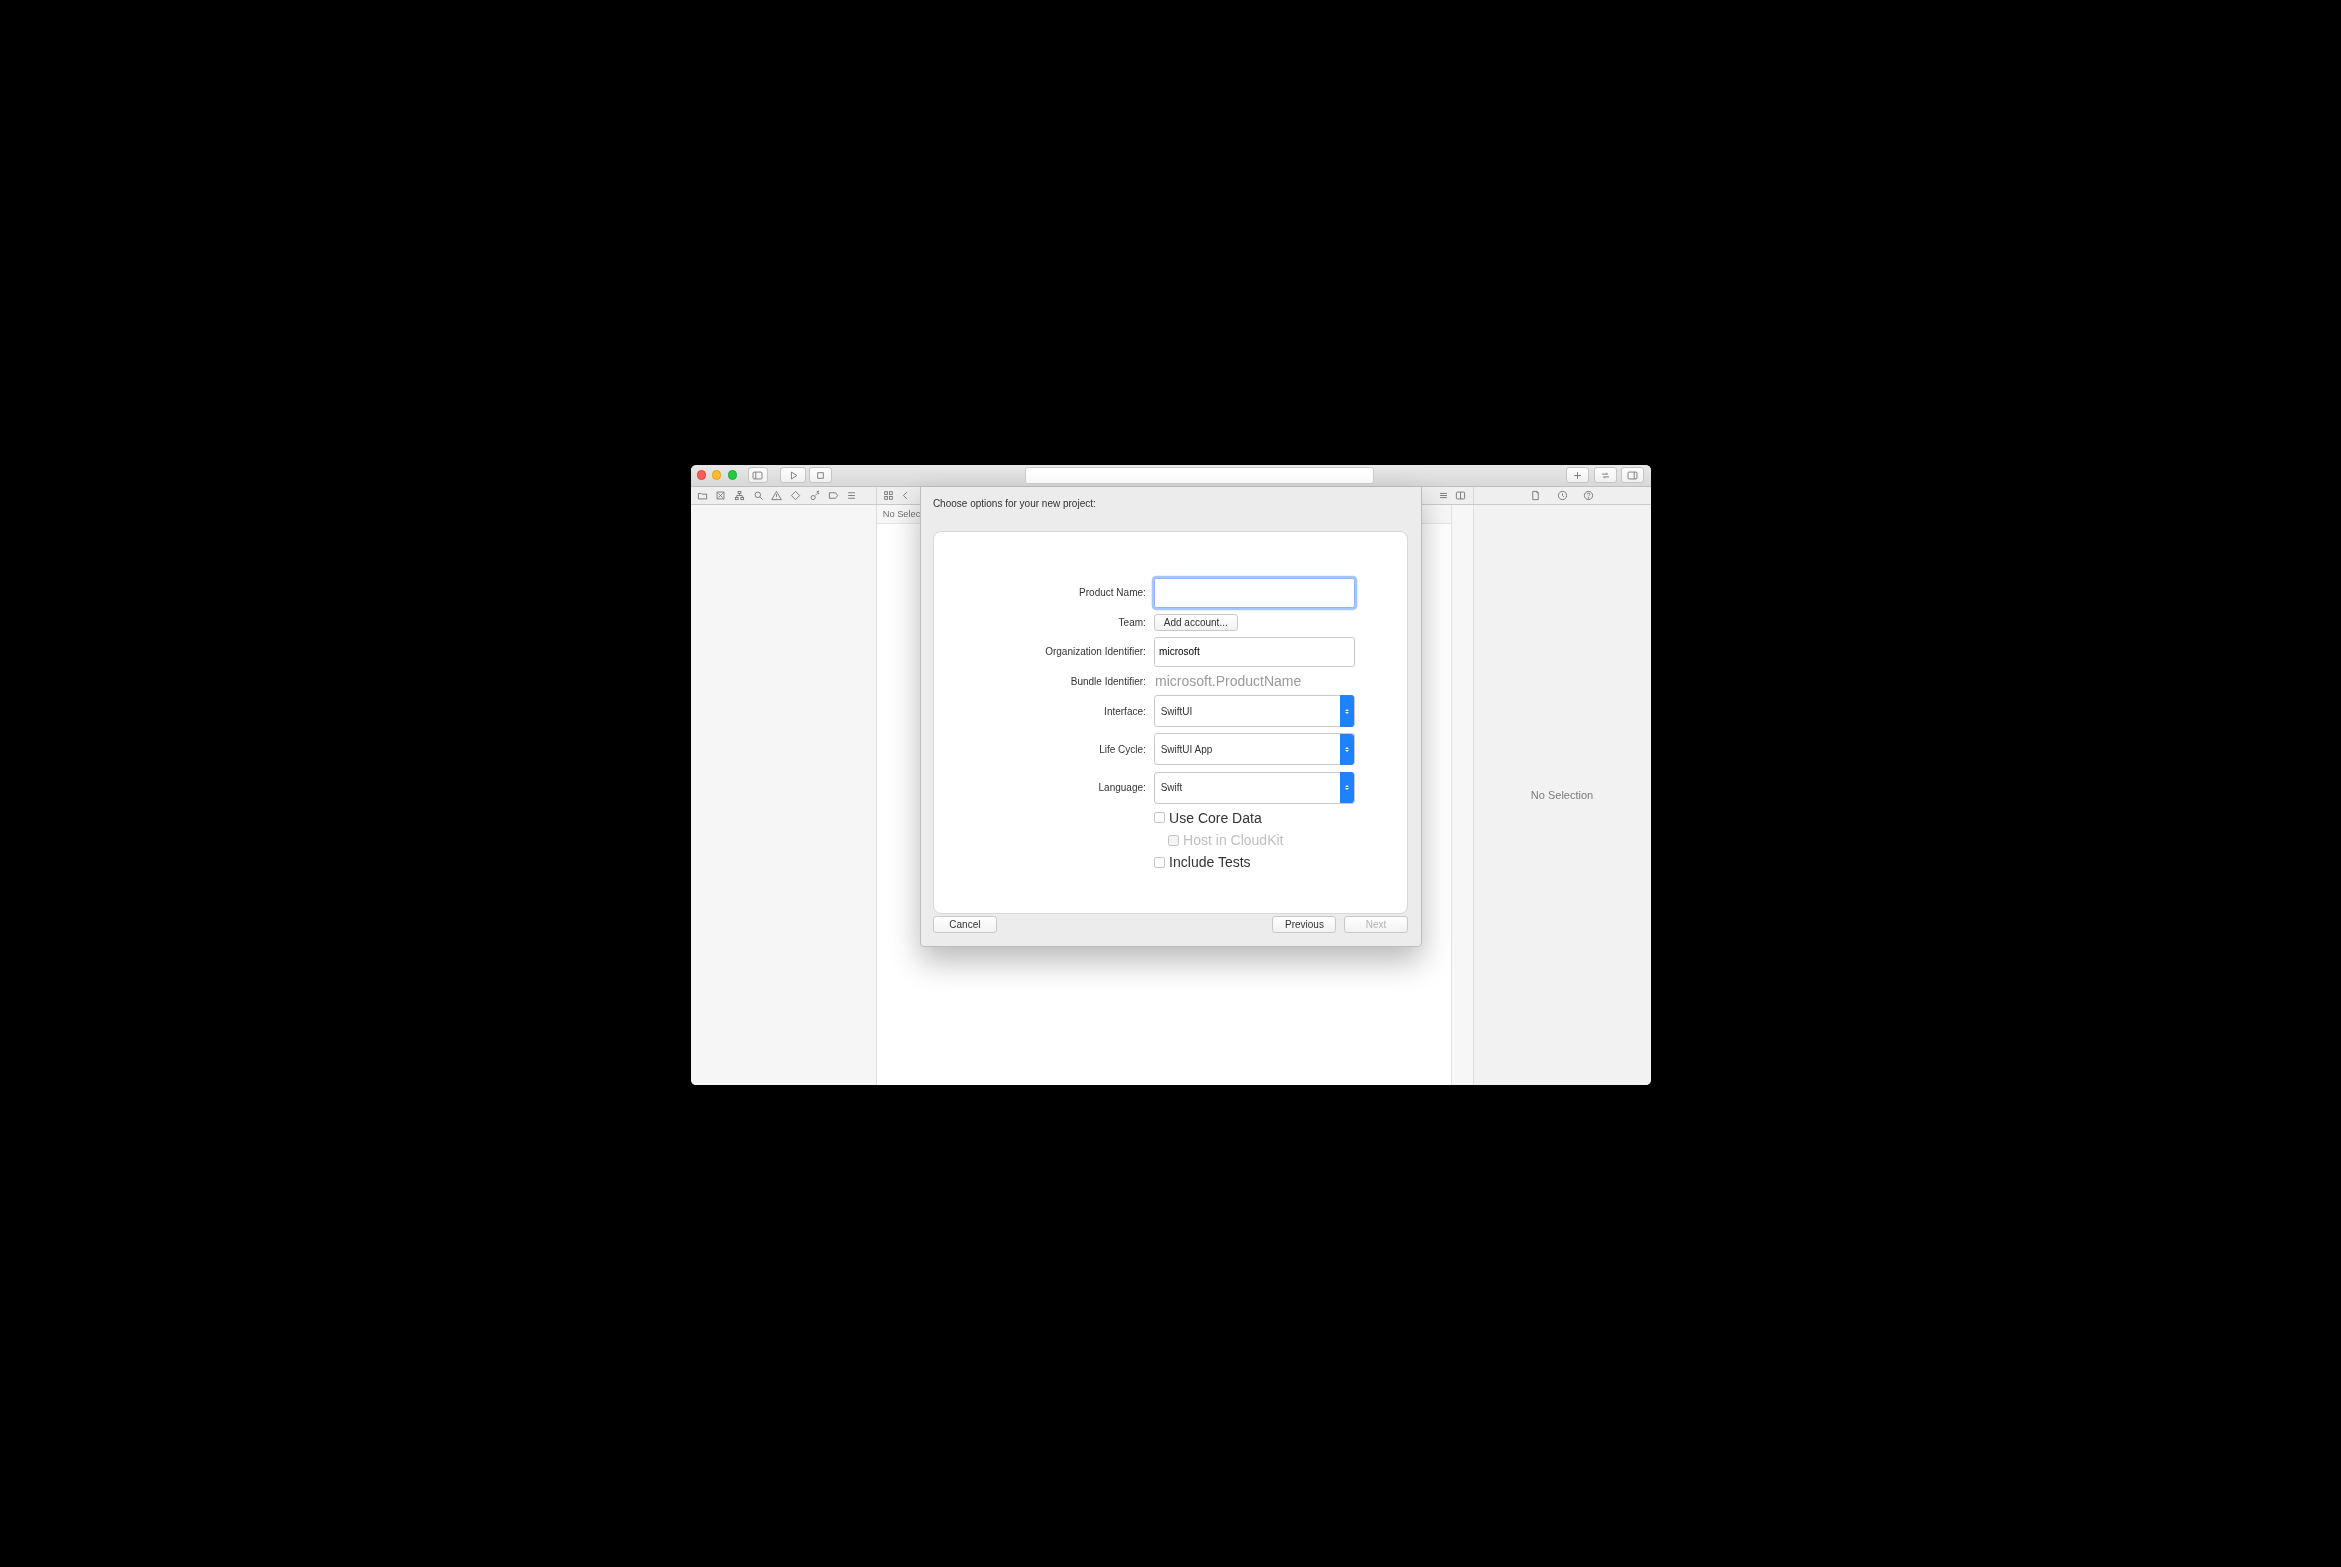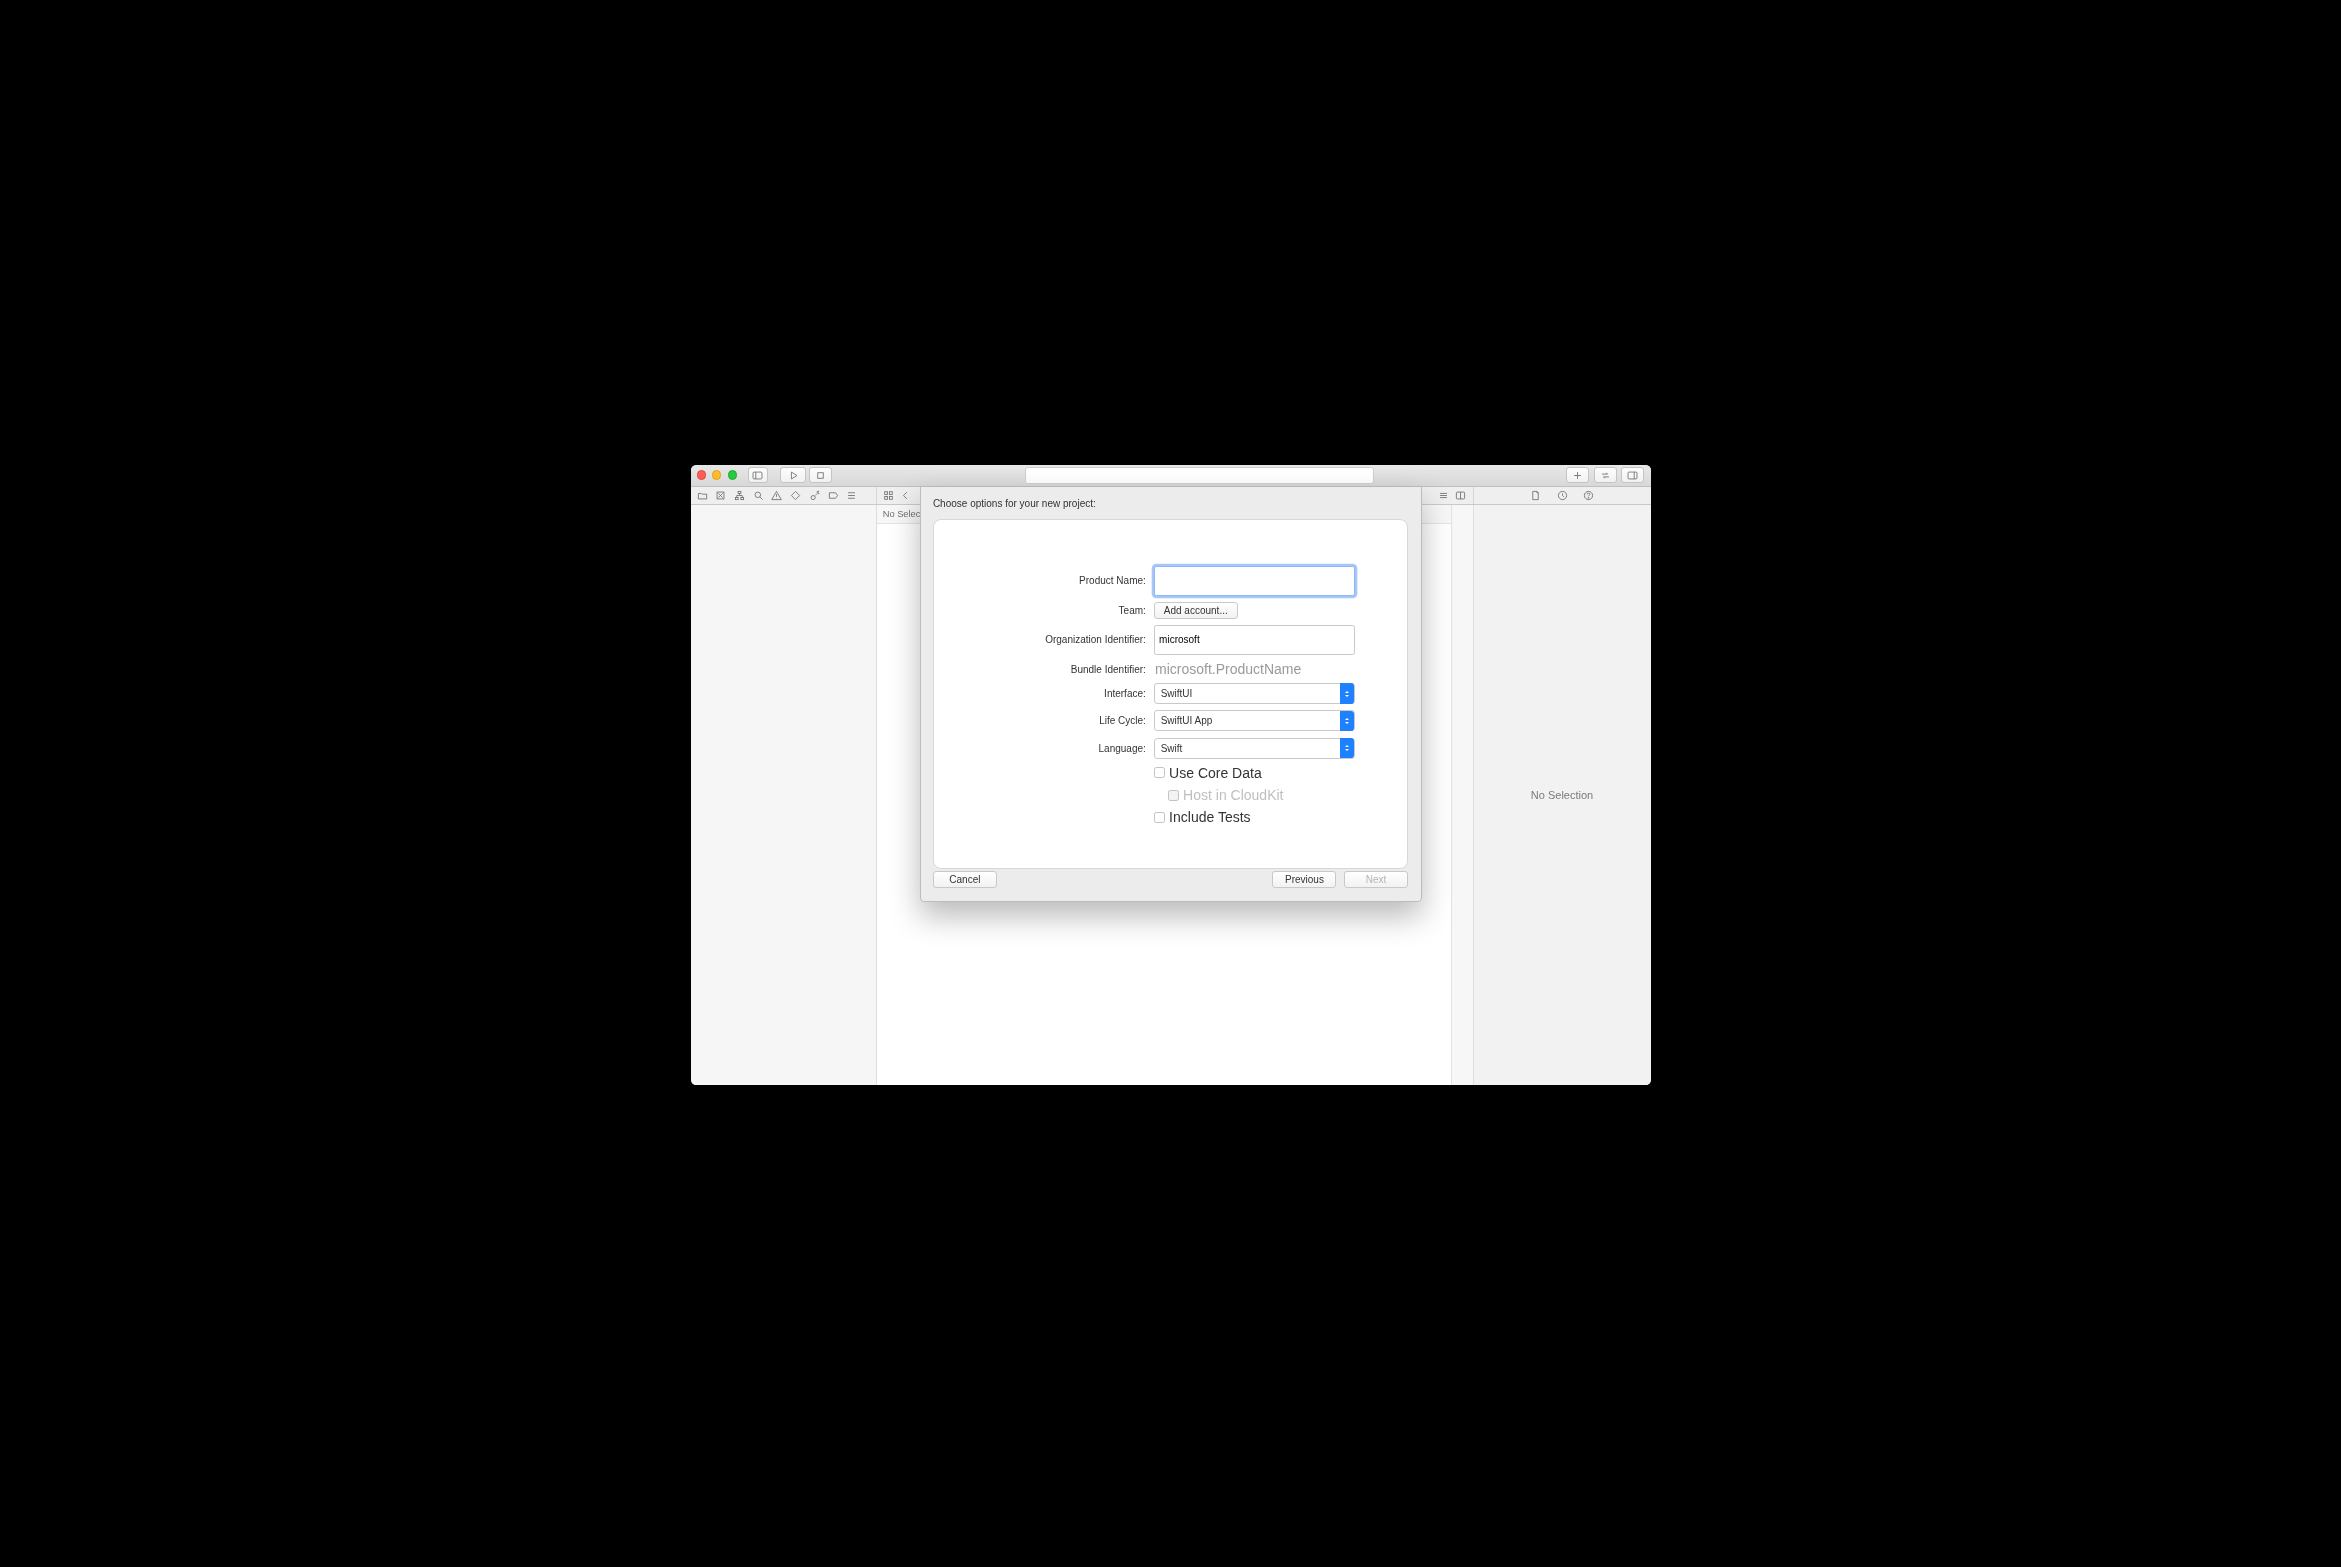--- a/index.html
+++ b/index.html
@@ -115,21 +115,21 @@
     left:50%;
     transform:translateX(-50%);
     width:502px;
     background:#ececec;
     border:0.8px solid #bcbcbc;
     border-top:none;
     border-radius:0 0 4.6px 4.6px;
     box-shadow:0 14px 31px rgba(0,0,0,.28);
     padding:11px 12.4px 12.4px;
   }
-  .sheet-title{font-size:10px;color:#333;margin-bottom:10px;}
+  .sheet-title{font-size:10px;color:#333;margin-bottom:22px;}
   .sheet-body{
     background:#fff;border:0.8px solid #d8d8d8;border-radius:8px;
     padding:46px 18.6px 43px;
   }
   .form{display:grid;grid-template-columns:167px 201px;row-gap:6.2px;align-items:center;justify-content:center;}
   .form label{font-size:10px;color:#333;text-align:right;padding-right:7.7px;}
   .tinput{
     height:30px;border:0.8px solid #c9c9c9;border-radius:2.3px;padding:0 4.6px;
     font-size:10px;background:#fff;width:100%;
   }
@@ -140,21 +140,21 @@
   .mac-btn{
     height:17px;padding:0 9.3px;
     border:0.8px solid #c8c8c8;border-radius:3.1px;
     background:linear-gradient(#ffffff,#f2f2f2);
     font-size:10px;color:#333;cursor:default;
     display:inline-flex;align-items:center;justify-content:center;
   }
   .mac-btn.disabled{color:#b5b5b5;}
   .readonly-val{font-size:14px;color:#9a9a9a;padding-left:1.5px;}
   .select{
-    position:relative;height:21px;width:100%;
+    position:relative;height:32px;width:100%;
     border:0.8px solid #c9c9c9;border-radius:3.1px;
     background:#fff;display:flex;align-items:center;padding:0 18.6px 0 6.2px;font-size:10px;
   }
   .select .arrows{
     position:absolute;right:0;top:-0.8px;bottom:-0.8px;width:14px;
     background:#1e81ff;border-radius:0 3.1px 3.1px 0;
     display:flex;flex-direction:column;align-items:center;justify-content:center;
   }
   .select .arrows::before,.select .arrows::after{
     content:"";width:0;height:0;border-left:2.3px solid transparent;border-right:2.3px solid transparent;

